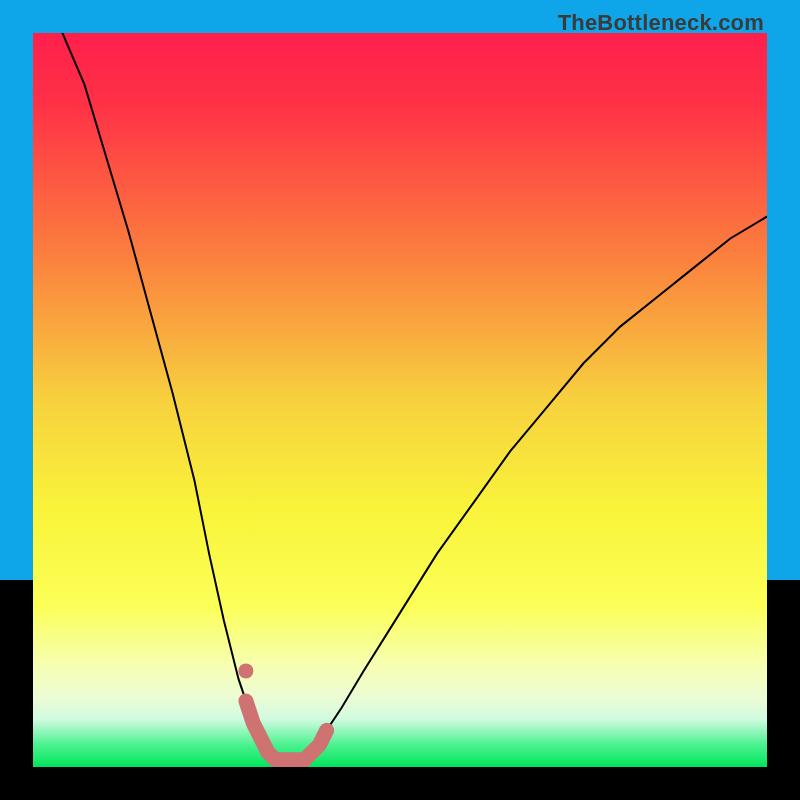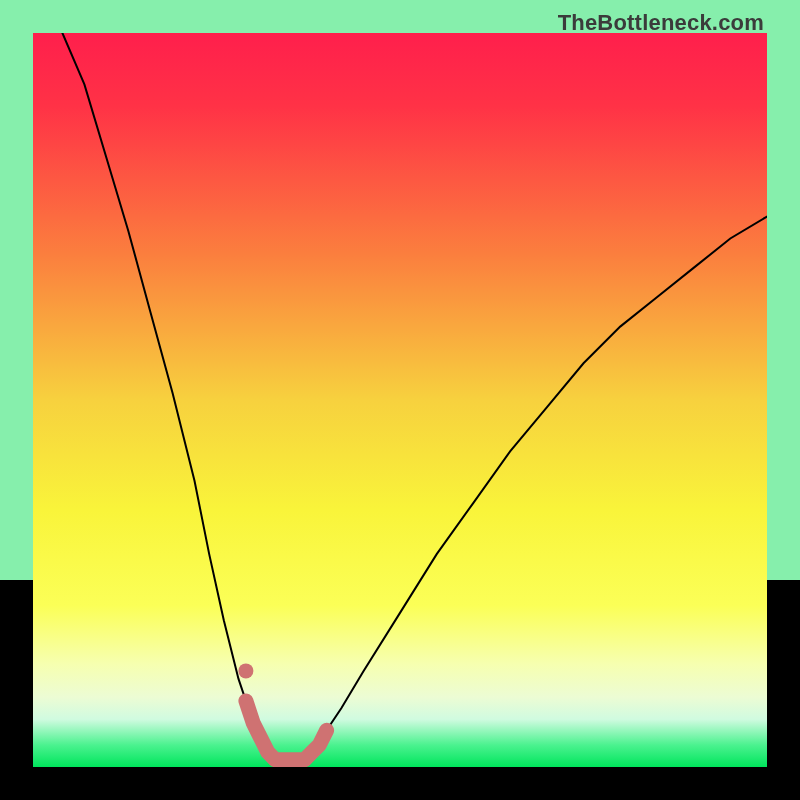--- a/index.html
+++ b/index.html
@@ -8,21 +8,21 @@
     width: 800px;
     height: 800px;
     background: #000;
     font-family: Arial, Helvetica, sans-serif;
     overflow: hidden;
   }
   .frame {
     position: absolute;
     left: 0; top: 0;
     width: 800px; height: 580px;
-    background: #86efac;
+    background: #0ea5e9;
   }
   .plot-area {
     position: absolute;
     left: 33px;
     top: 33px;
     width: 734px;
     height: 734px;
     overflow: hidden;
   }
   .gradient-bg {

